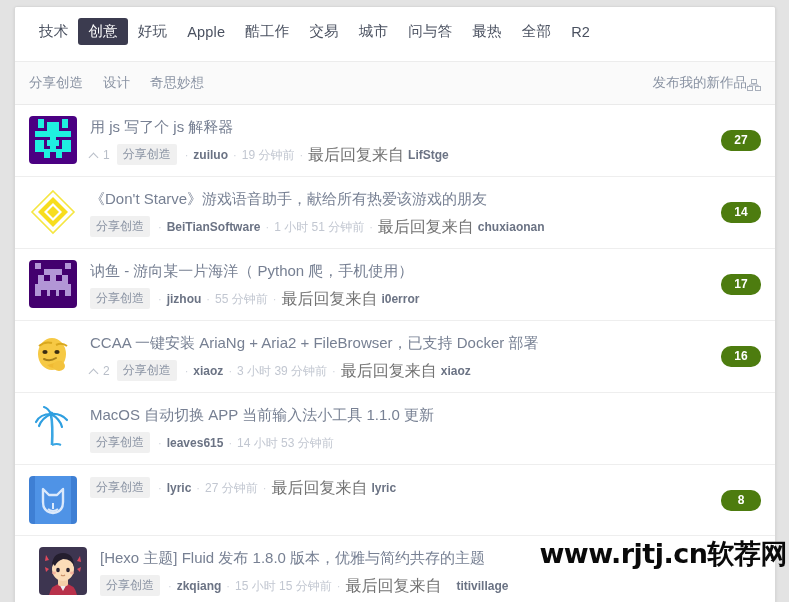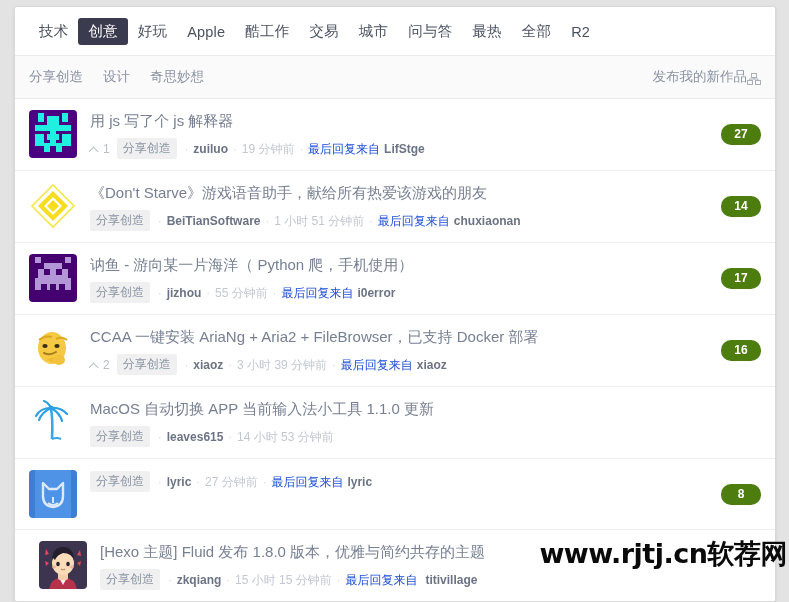--- a/index.html
+++ b/index.html
@@ -27,21 +27,21 @@
     border-radius: 3px;
     box-shadow: 0 1px 3px rgba(0,0,0,0.10);
     overflow: hidden;
   }
 
   
   .tabbar {
     display: flex;
     align-items: center;
     gap: 0px;
-    padding: 11px 14px 10px 14px;
+    padding: 11px 14px 16px 14px;
     background: #ffffff;
     border-bottom: 1px solid #ececec;
   }
   .tab {
     font-size: 14.5px;
     color: #4a5160;
     padding: 4px 10px;
     border-radius: 3px;
     white-space: nowrap;
     cursor: pointer;
@@ -160,21 +160,21 @@
     cursor: pointer;
   }
   .dot { margin: 0 5px; color: #cfd3db; font-size: 11px; }
   .user {
     color: #6b7384;
     font-weight: bold;
     font-size: 12px;
     cursor: pointer;
   }
   .time { color: #c2c7d1; font-size: 12px; }
-  .replytxt { color: #1d4ed8; font-size: 12px; }
+  .replytxt { color: #737373; font-size: 16px; }
 
   .count-badge {
     flex: 0 0 auto;
     align-self: center;
     background: #4d7c0f;
     color: #ffffff;
     font-size: 12px;
     font-weight: bold;
     min-width: 22px;
     text-align: center;
@@ -459,21 +459,21 @@
         <div class="row-body">
           <div class="title">[Hexo 主题] Fluid 发布 1.8.0 版本，优雅与简约共存的主题</div>
           <div class="meta">
             <span class="node-tag">分享创造</span>
             <span class="dot">·</span>
             <span class="user">zkqiang</span>
             <span class="dot">·</span>
             <span class="time">15 小时 15 分钟前</span>
             <span class="dot">·</span>
             <span class="replytxt">最后回复来自</span>
-            <span class="user" style="margin-left:8px">titivillage</span>
+            <span class="user" style="margin-left:15px">titivillage</span>
           </div>
         </div>
         <div class="count-badge hidden"></div>
       </div>
 
     </div>
   </div>
 
   <div class="watermark">www.rjtj.cn软荐网</div>
 

